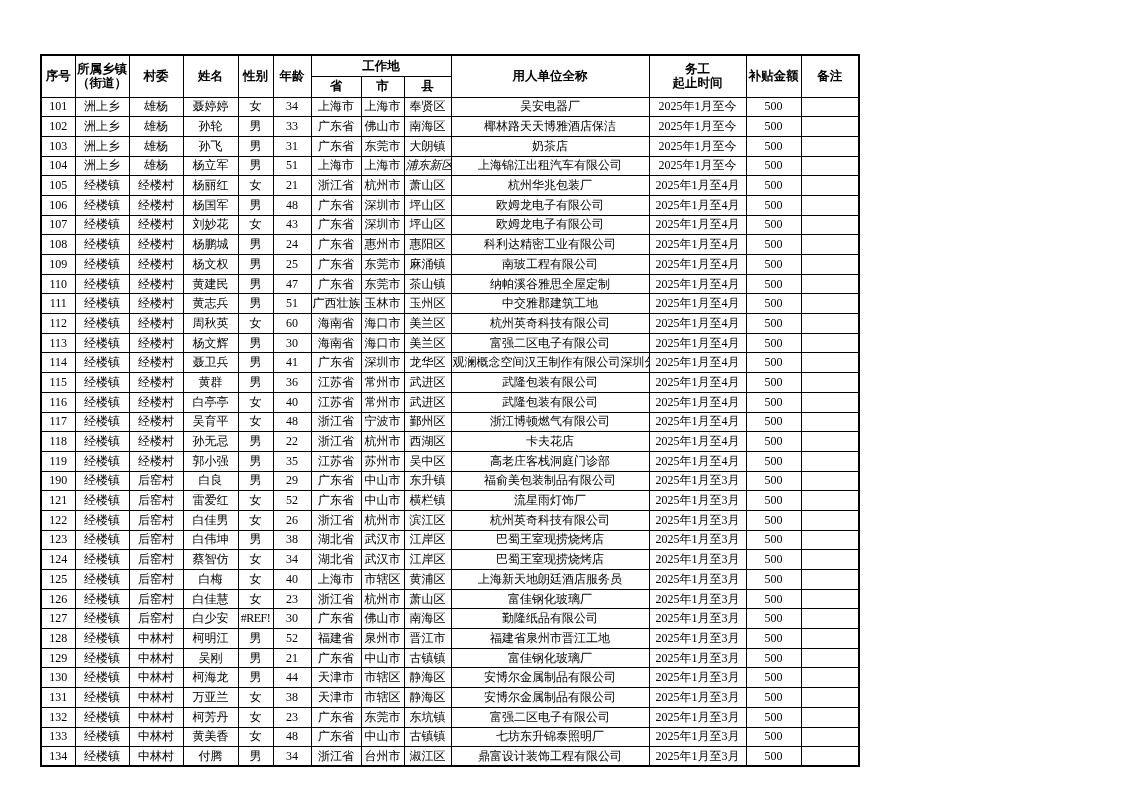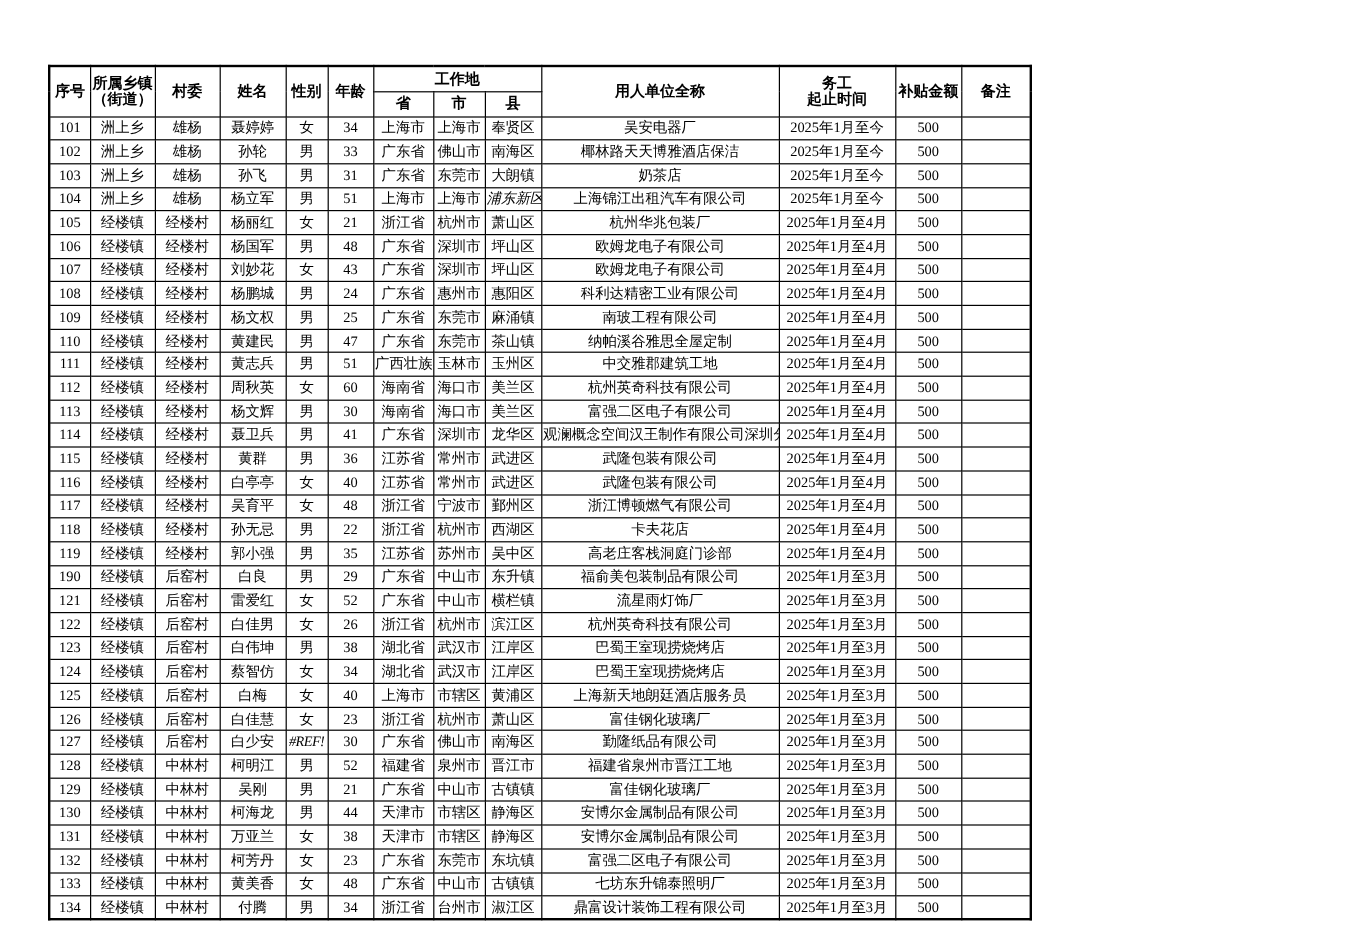--- a/index.html
+++ b/index.html
@@ -36,21 +36,21 @@
     white-space: pre-line;
     height: 21px;
   }
   table.roster tbody td {
     font-size: 12px;
     height: 19.7px;
   }
   td.xxs { font-size: 6px; }   
   td.xs  { font-size: 9.5px; font-style: italic; } 
   td.sm  { font-size: 9.5px; } 
-  td.ref { font-size: 10.5px; letter-spacing: -0.5px; font-style: italic; }
+  td.ref { font-size: 10.5px; letter-spacing: -0.5px; }
 </style>
 </head>
 <body>
 
 <div class="page">
   <table class="roster">
     <colgroup>
       <col style="width:34px">
         <col style="width:54px">
         <col style="width:54px">

